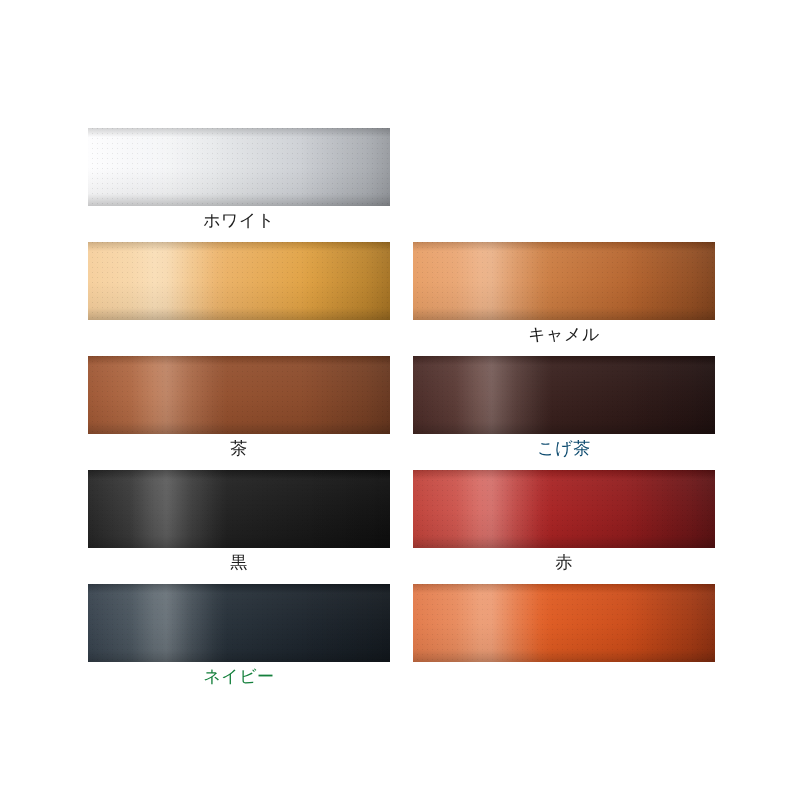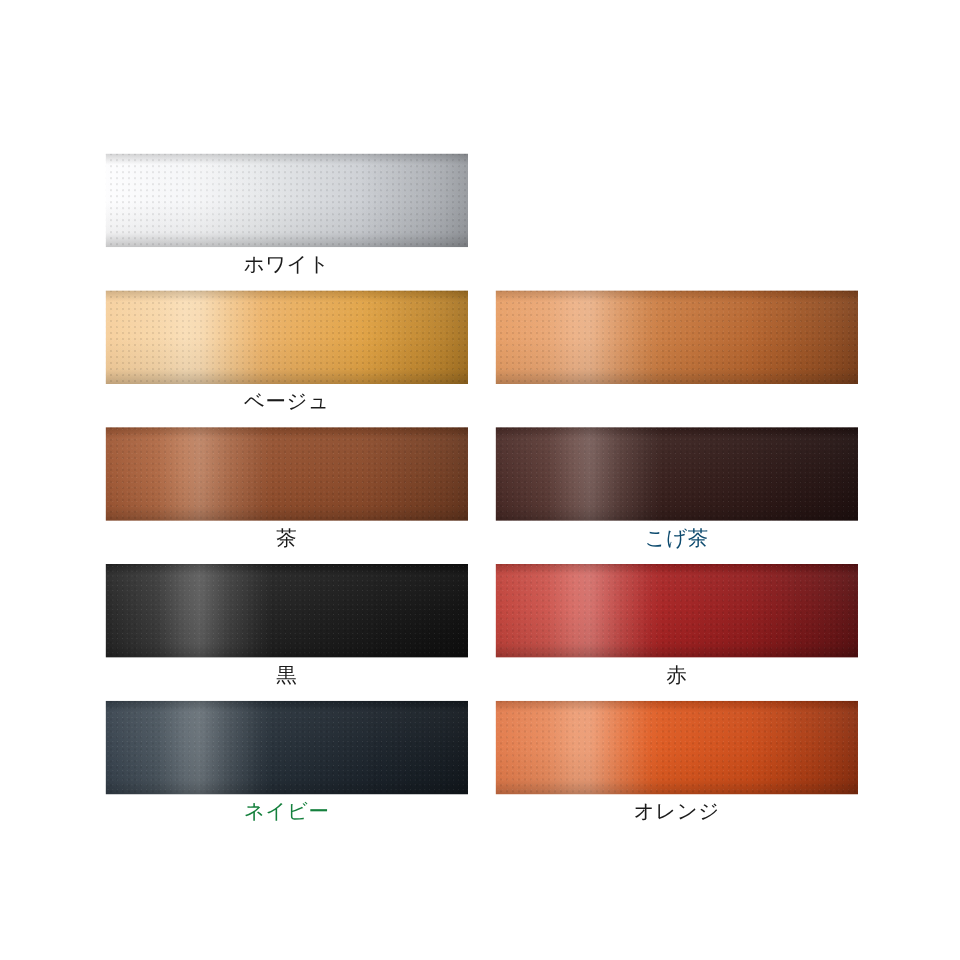--- a/index.html
+++ b/index.html
@@ -108,29 +108,29 @@
       </div>
       <div class="swatch-label" style="color: rgb(27, 27, 27); width: 302px;">ホワイト</div>
     </div>
     <div class="swatch-cell" style="left: 88px; top: 242px; width: 302px;">
       <div class="swatch" style="width: 302px; height: 78px;">
         <div class="swatch-base" style="background: linear-gradient(90deg, rgb(246, 207, 156) 0%, rgb(248, 215, 168) 22%, rgb(236, 179, 106) 42%, rgb(223, 160, 64) 74%, rgb(201, 140, 44) 100%);"></div>
         <div class="swatch-grain"></div>
         <div class="swatch-gloss"></div>
         <div class="swatch-edge"></div>
       </div>
-      <div class="swatch-label" style="color: rgb(27, 27, 27); width: 302px;">ベージュ</div>
     </div>
     <div class="swatch-cell" style="left: 413px; top: 242px; width: 302px;">
       <div class="swatch" style="width: 302px; height: 78px;">
         <div class="swatch-base" style="background: linear-gradient(90deg, rgb(231, 158, 101) 0%, rgb(233, 163, 112) 22%, rgb(205, 127, 68) 42%, rgb(179, 98, 44) 74%, rgb(156, 82, 36) 100%);"></div>
         <div class="swatch-grain"></div>
         <div class="swatch-gloss"></div>
         <div class="swatch-edge"></div>
       </div>
+      <div class="swatch-label" style="color: rgb(27, 27, 27); width: 302px;">キャメル</div>
     </div>
     <div class="swatch-cell" style="left: 88px; top: 356px; width: 302px;">
       <div class="swatch" style="width: 302px; height: 78px;">
         <div class="swatch-base" style="background: linear-gradient(90deg, rgb(158, 87, 52) 0%, rgb(177, 101, 60) 22%, rgb(148, 80, 46) 42%, rgb(138, 74, 42) 74%, rgb(125, 67, 38) 100%);"></div>
         <div class="swatch-grain"></div>
         <div class="swatch-gloss"></div>
         <div class="swatch-edge"></div>
       </div>
       <div class="swatch-label" style="color: rgb(27, 27, 27); width: 302px;">茶</div>
     </div>
@@ -170,15 +170,14 @@
       </div>
       <div class="swatch-label" style="color: #15803d; width: 302px;">ネイビー</div>
     </div>
     <div class="swatch-cell" style="left: 413px; top: 584px; width: 302px;">
       <div class="swatch" style="width: 302px; height: 78px;">
         <div class="swatch-base" style="background: linear-gradient(90deg, rgb(226, 122, 74) 0%, rgb(233, 138, 90) 22%, rgb(224, 92, 34) 42%, rgb(201, 74, 24) 74%, rgb(169, 58, 20) 100%);"></div>
         <div class="swatch-grain"></div>
         <div class="swatch-gloss"></div>
         <div class="swatch-edge"></div>
       </div>
-      <div class="swatch-label" style="color: rgb(27, 27, 27); width: 302px;">オレンジ</div>
     </div>
   </div>
 
 </body></html>

